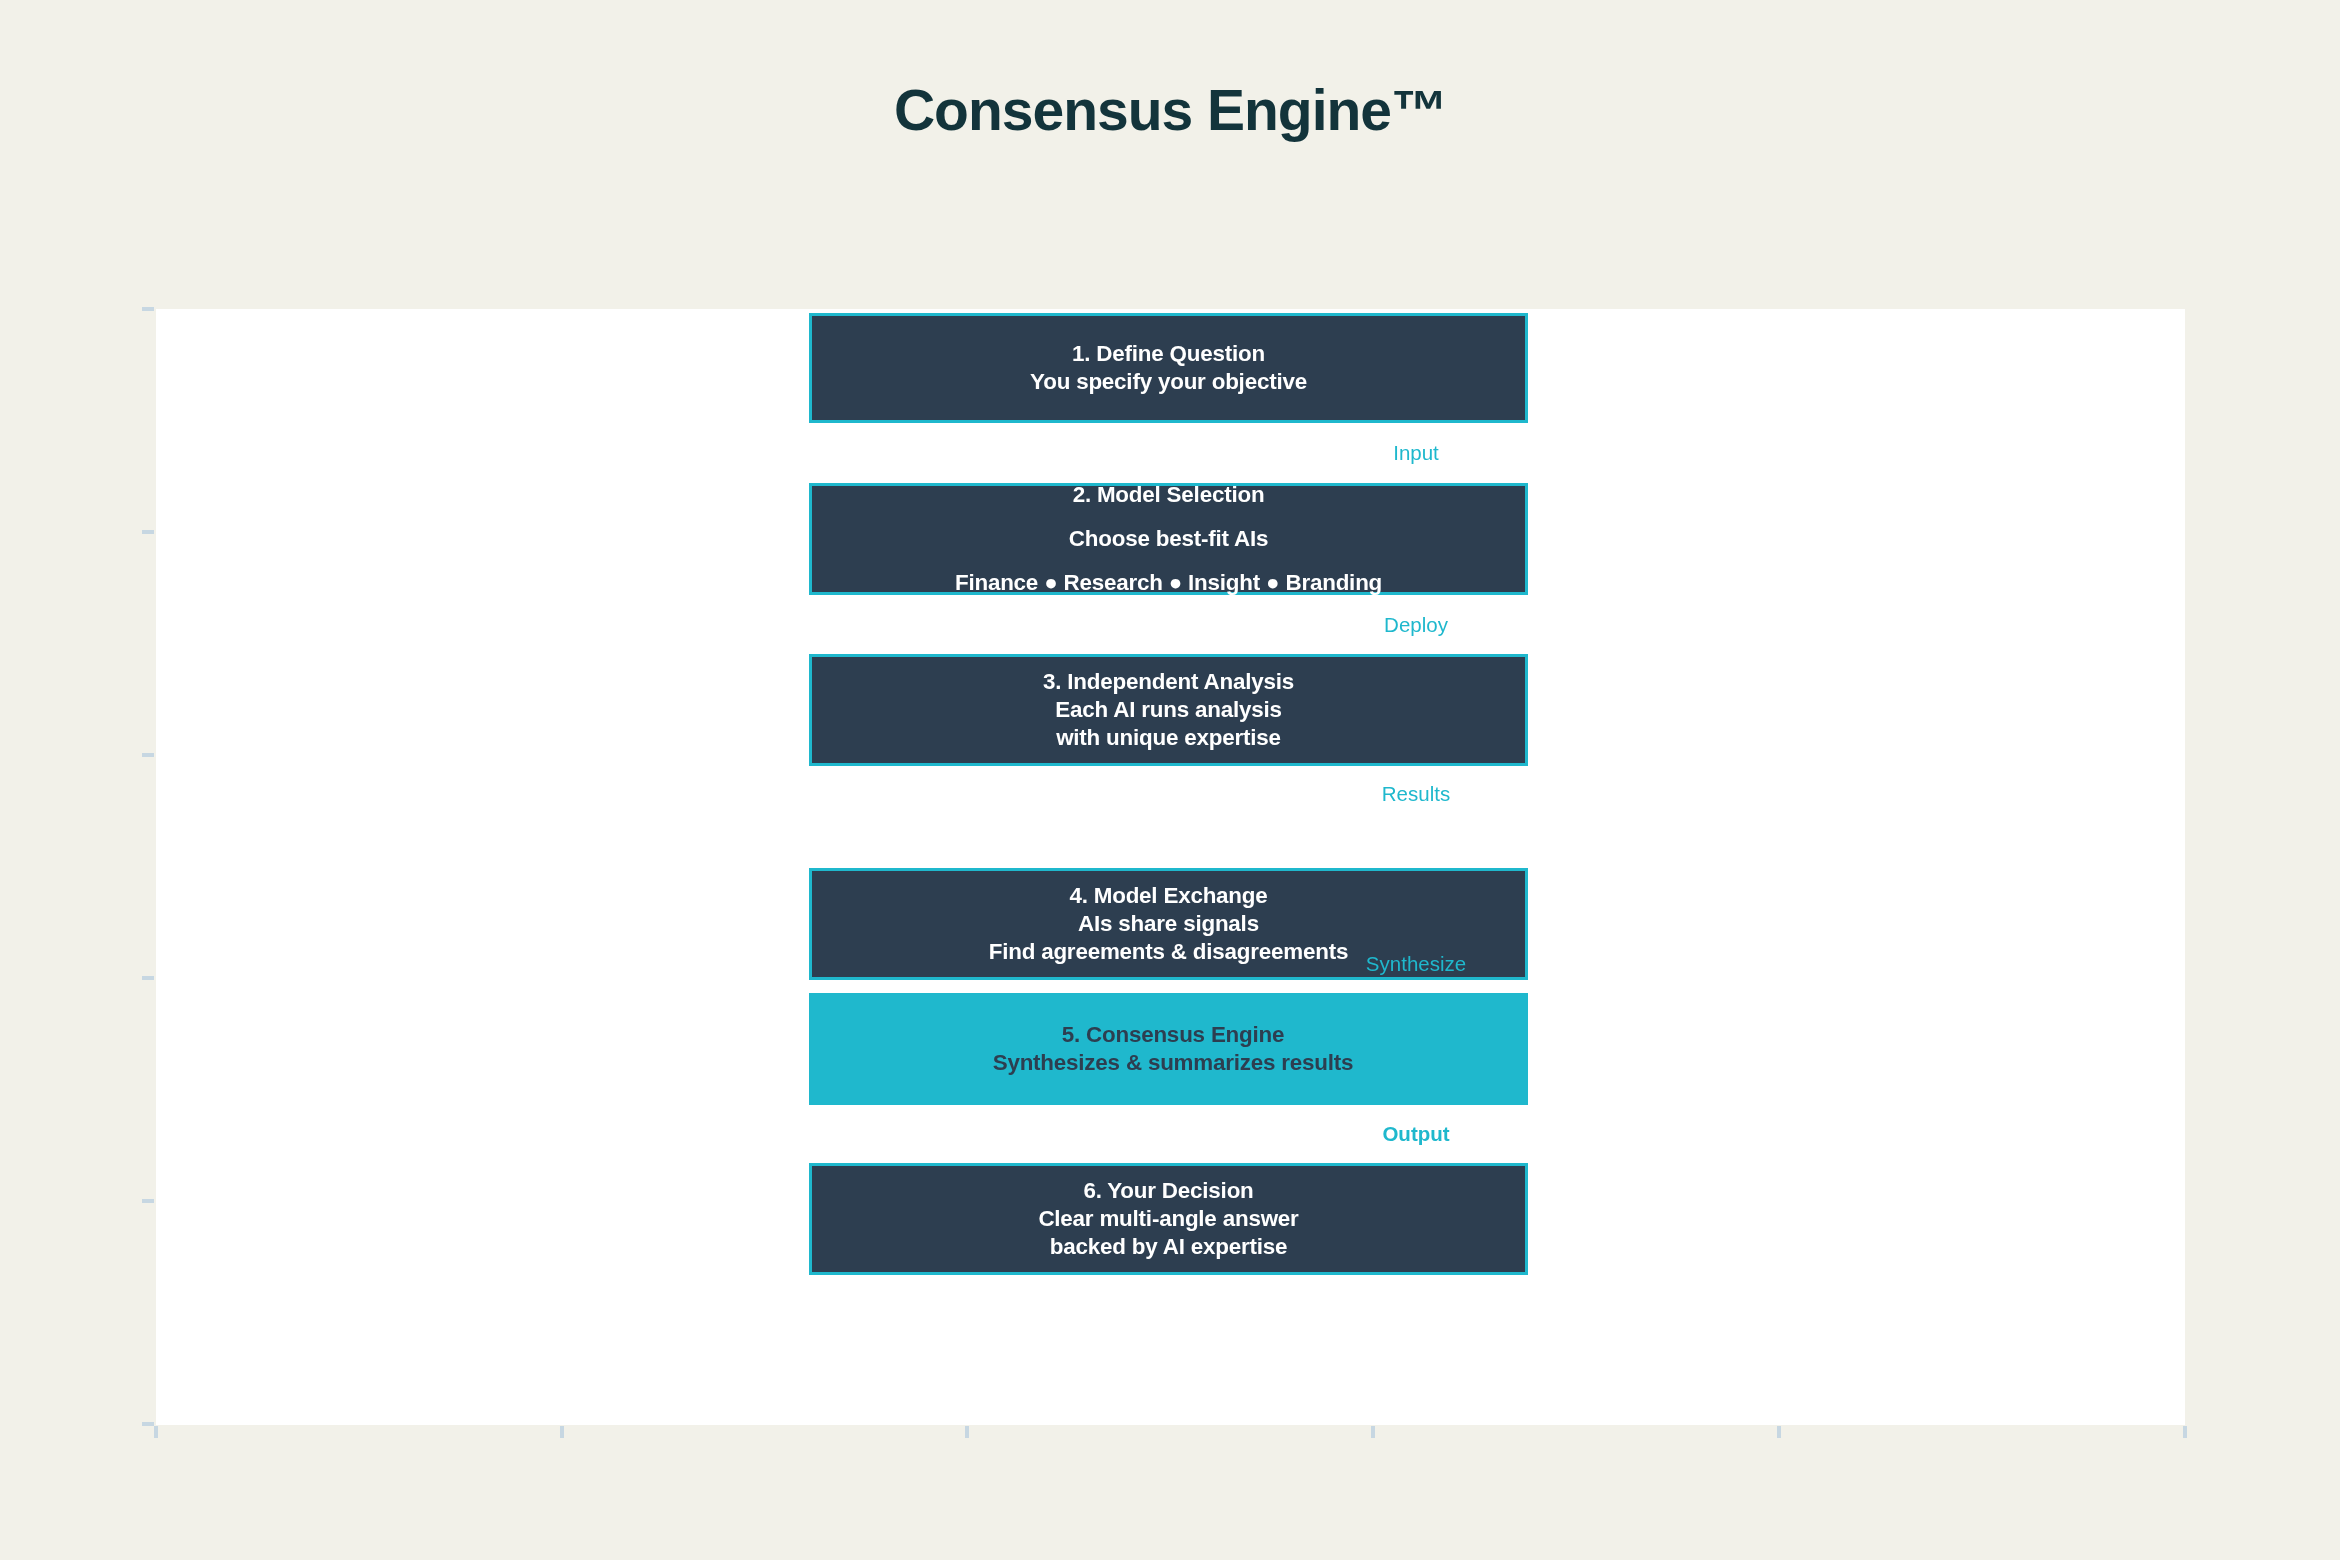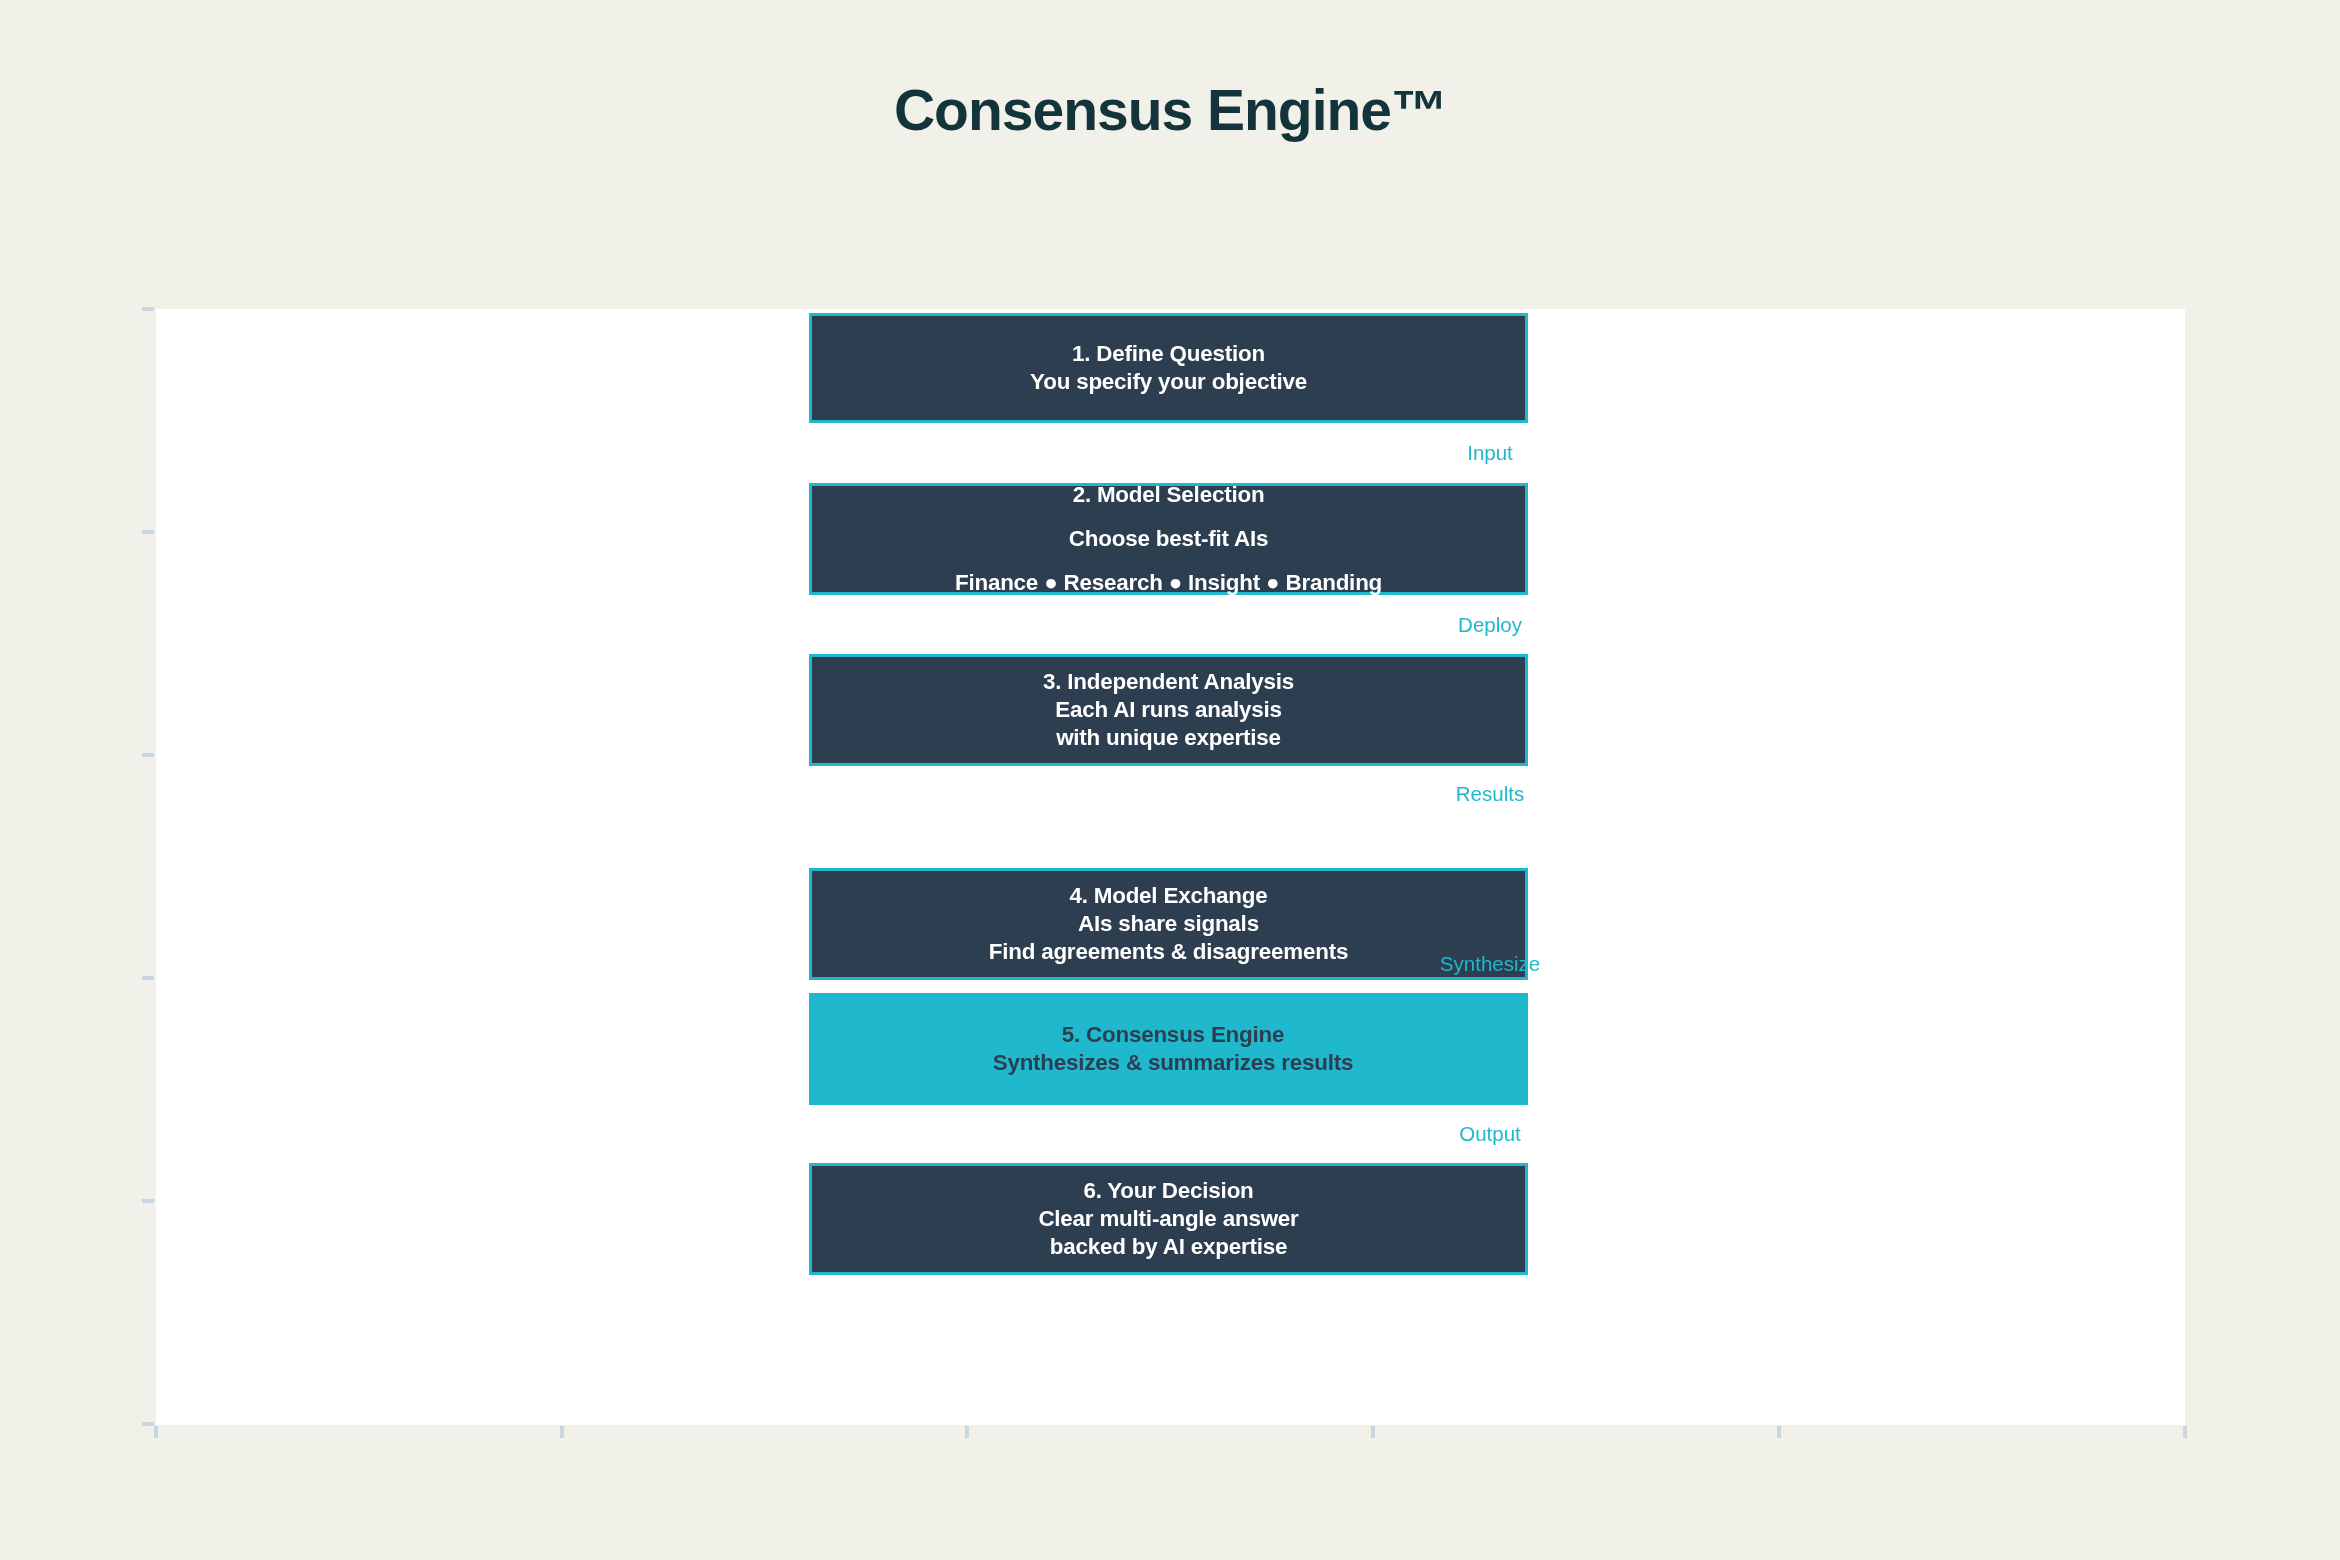--- a/index.html
+++ b/index.html
@@ -66,28 +66,28 @@
   }
   .s1{top:293px;height:110px;}
   .s2{top:463px;height:112px;gap:16px;}
   .s3{top:634px;height:112px;}
   .s4{top:848px;height:112px;}
   .s5{top:973px;height:112px;}
   .s6{top:1143px;height:112px;}
   
   .connector{
     position:absolute;
-    left:1490px;
+    left:1416px;
     transform:translate(-50%,-50%);
     color:#1FB8CD;
     font-size:20.5px;
     white-space:nowrap;
   }
   .c0{top:433px;} .c1{top:605px;} .c2{top:774px;}
-  .c3{top:944px;} .c4{top:1114px;}
+  .c3{top:944px;} .c4{top:1114px;font-weight:bold;}
 </style>
 </head>
 <body>
 
 <div class="canvas">
 
   <div class="title">Consensus Engine™</div>
 
   <div class="panel"></div>
 

